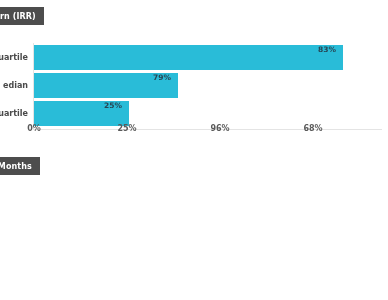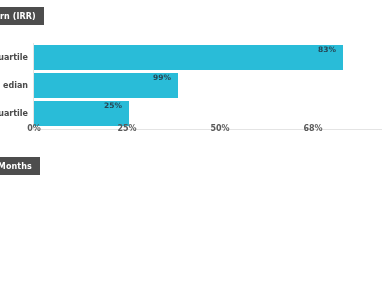--- a/index.html
+++ b/index.html
@@ -138,36 +138,36 @@
     <div class="bar-row r0">
       <span class="cat-label">uartile</span>
       <div class="bar" style="width:309px">
         <span class="val">83%</span>
       </div>
     </div>
 
     <div class="bar-row r1">
       <span class="cat-label">edian</span>
       <div class="bar" style="width:144px">
-        <span class="val">99%</span>
+        <span class="val">79%</span>
       </div>
     </div>
 
     <div class="bar-row r2">
       <span class="cat-label">uartile</span>
       <div class="bar" style="width:95px">
         <span class="val">25%</span>
       </div>
     </div>
   </div>
 
   <div class="ticks" id="ticks-irr">
     <span class="tick" style="left:34px">0%</span>
     <span class="tick" style="left:127px">25%</span>
-    <span class="tick" style="left:220px">50%</span>
+    <span class="tick" style="left:220px">96%</span>
     <span class="tick" style="left:313px">68%</span>
   </div>
 </div>
 
 <div class="chart-block" id="chart-payback">
 
   <div class="title-pill">od in Months</div>
 
 </div>
 

